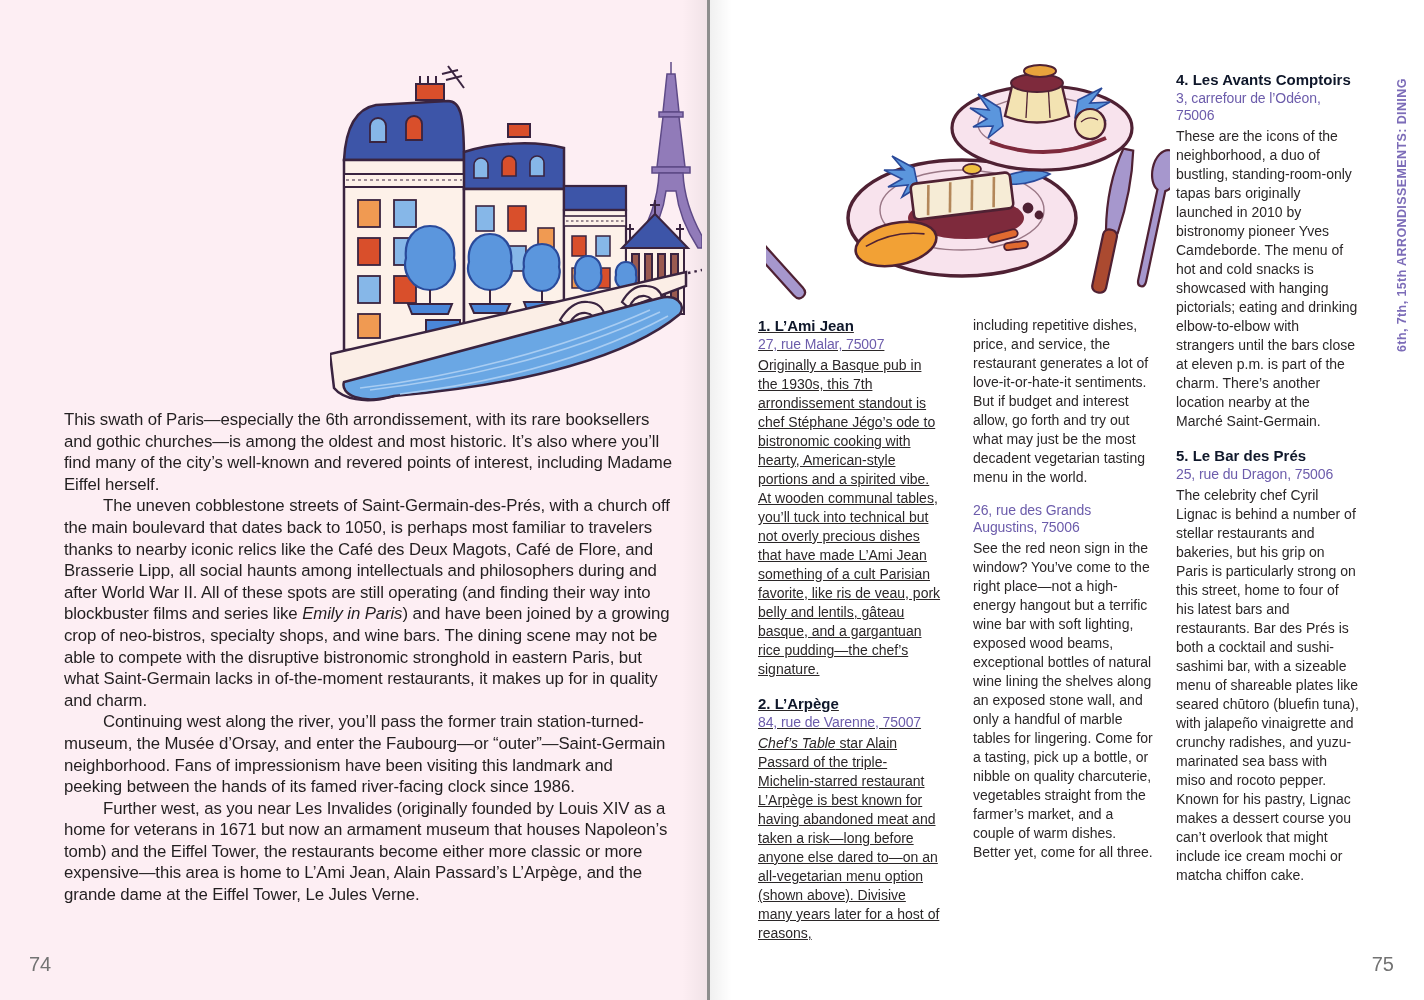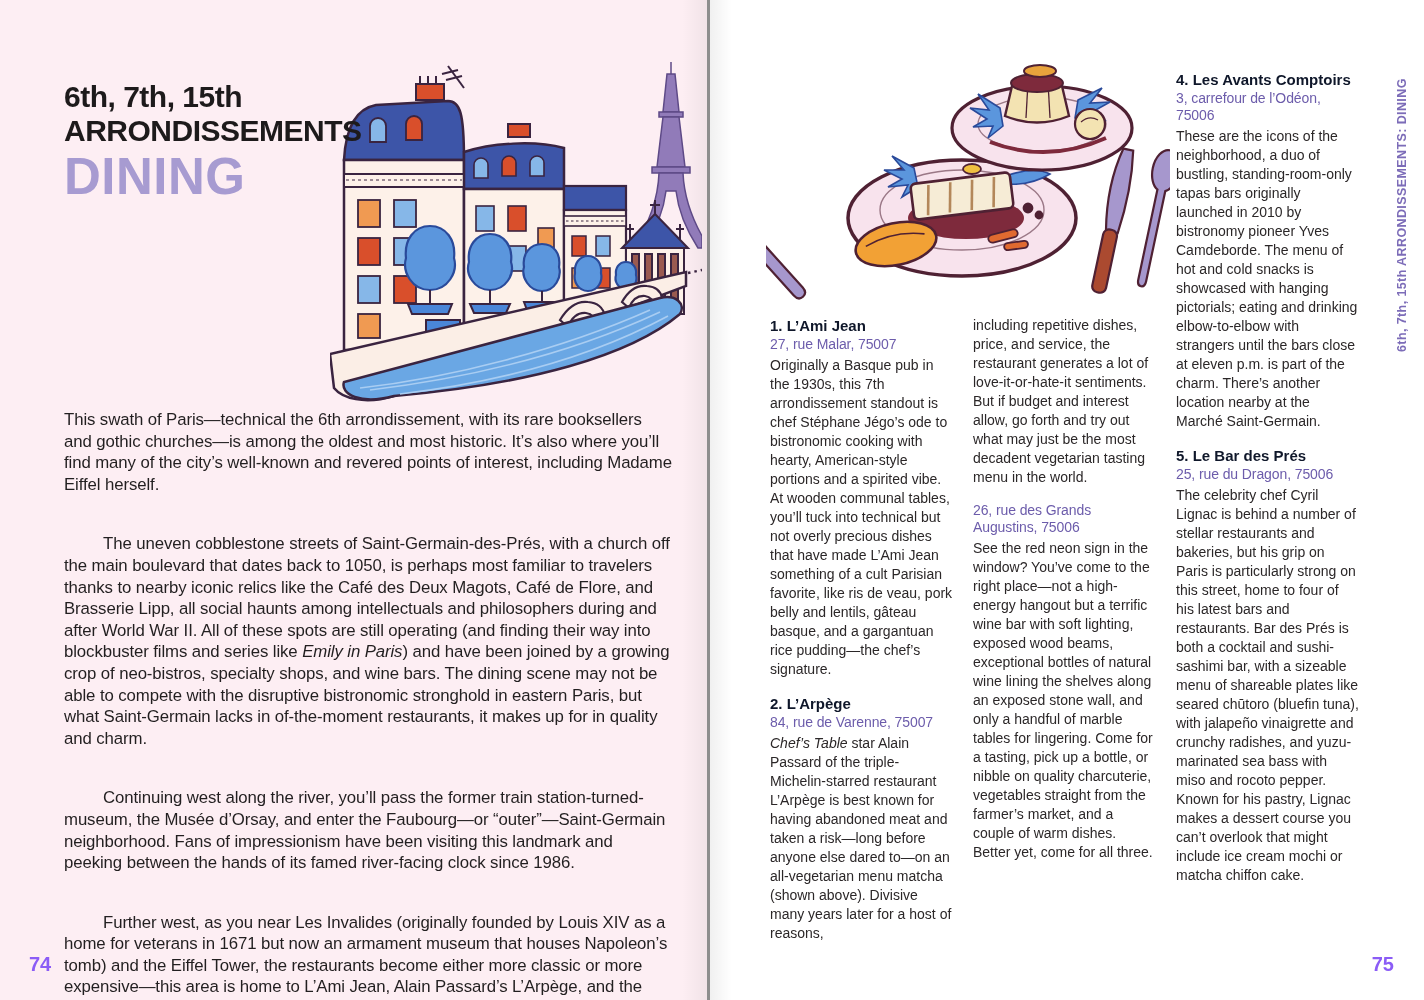--- a/index.html
+++ b/index.html
@@ -27,41 +27,41 @@
   }
   .title-dining{
     font-size:51px;font-weight:bold;color:#a79bd1;line-height:52px;
     letter-spacing:0.5px;margin-top:3px;
   }
   .intro{
     position:absolute;left:64px;top:409px;width:608px;
     font-size:16.8px;line-height:21.6px;color:#221f20;letter-spacing:-0.1px;
   }
   .intro p{margin:0;}
-  .intro p.indent{text-indent:39px;margin-top:38px;}
+  .intro p.indent{text-indent:39px;}
   .pagenum{
-    position:absolute;font-size:20px;font-weight:bold;color:#8b5cf6;z-index:6;
+    position:absolute;font-size:20px;font-weight:normal;color:#737373;z-index:6;
   }
   .pagenum.left{left:29px;bottom:24px;}
   .pagenum.right{right:30px;bottom:24px;}
   .illus-left{position:absolute;left:330px;top:58px;width:372px;height:346px;z-index:1;}
   
   .page-right{
     position:absolute;left:710px;top:0;width:714px;height:1000px;background:#ffffff;
   }
   .page-right::before{
     content:"";position:absolute;left:0;top:0;width:22px;height:100%;
     background:linear-gradient(to right,rgba(0,0,0,.06),rgba(0,0,0,0));
   }
   .illus-right{position:absolute;left:56px;top:48px;width:404px;height:262px;}
   .col{
     position:absolute;width:184px;font-size:14px;line-height:19px;
     color:#2b2728;letter-spacing:0px;
   }
-  .col1{left:60px;top:316px;}
+  .col1{left:48px;top:316px;text-decoration:underline;}
   .col2{left:263px;top:316px;}
   .col3{left:466px;top:70px;}
   .entry{margin:0 0 15px 0;}
   .entry-name{
     font-size:15px;font-weight:bold;color:#0f172a;line-height:19px;margin:0 0 1px 0;
   }
   .entry-address{
     font-size:14px;color:#6c5cab;line-height:17px;margin:0 0 3px 0;letter-spacing:-0.1px;
   }
   .entry-body{margin:0;}
@@ -72,25 +72,20 @@
     white-space:nowrap;
   }
 </style>
 </head>
 <body>
 
 <div class="spread">
 
   <div class="page-left">
 
-    <div class="title-block">
-      <div class="title-line">6th, 7th, 15th</div>
-      <div class="title-line">ARRONDISSEMENTS</div>
-      <div class="title-dining">DINING</div>
-    </div>
 
     <svg class="illus-left" viewBox="0 0 372 346">
 
       <g stroke="#5e4a87" stroke-width="1.5" fill="#917bb9">
         <line x1="341" y1="4" x2="341" y2="16"></line>
         <path d="M337 16 h8 l4 38 h-16 z"></path>
         <rect x="329" y="54" width="24" height="5"></rect>
         <path d="M333 59 h16 l6 50 h-28 z"></path>
         <rect x="322" y="109" width="38" height="6"></rect>
         <path d="M329 115 C328 142 319 166 303 190 L314 190 C327 170 334 150 336 133 L346 133 C348 150 355 170 368 190 L372 190 L372 178 C362 160 354 138 353 115 z"></path>
@@ -193,21 +188,21 @@
 
       <path d="M64 338 C30 347 10 336 14 324 L330 240 C346 236 356 246 350 256 C300 298 200 326 64 338 z" fill="#6aa7e4" stroke="#3a2440" stroke-width="2.5"></path>
       <g stroke="#a9cdf2" stroke-width="1.6" fill="none">
         <path d="M40 332 C140 320 240 296 330 254"></path>
         <path d="M70 336 C170 324 260 300 338 258"></path>
         <path d="M30 330 C120 320 230 292 320 252"></path>
       </g>
     </svg>
 
     <div class="intro">
-      <p><span>This swath of Paris—technical the 6th arrondissement, with its rare booksellers and gothic churches—is among the oldest and most historic. It’s also where you’ll find many of the city’s well-known and revered points of interest, including Madame Eiffel herself.</span></p>
+      <p><span>This swath of Paris—especially the 6th arrondissement, with its rare booksellers and gothic churches—is among the oldest and most historic. It’s also where you’ll find many of the city’s well-known and revered points of interest, including Madame Eiffel herself.</span></p>
       <p class="indent"><span>The uneven cobblestone streets of Saint-Germain-des-Prés, with a church off the main boulevard that dates back to 1050, is perhaps most familiar to travelers thanks to nearby iconic relics like the Café des Deux Magots, Café de Flore, and Brasserie Lipp, all social haunts among intellectuals and philosophers during and after World War II. All of these spots are still operating (and finding their way into blockbuster films and series like </span><em>Emily in Paris</em><span>) and have been joined by a growing crop of neo-bistros, specialty shops, and wine bars. The dining scene may not be able to compete with the disruptive bistronomic stronghold in eastern Paris, but what Saint-Germain lacks in of-the-moment restaurants, it makes up for in quality and charm.</span></p>
       <p class="indent"><span>Continuing west along the river, you’ll pass the former train station-turned-museum, the Musée d’Orsay, and enter the Faubourg—or “outer”—Saint-Germain neighborhood. Fans of impressionism have been visiting this landmark and peeking between the hands of its famed river-facing clock since 1986.</span></p>
       <p class="indent"><span>Further west, as you near Les Invalides (originally founded by Louis XIV as a home for veterans in 1671 but now an armament museum that houses Napoleon’s tomb) and the Eiffel Tower, the restaurants become either more classic or more expensive—this area is home to L’Ami Jean, Alain Passard’s L’Arpège, and the grande dame at the Eiffel Tower, Le Jules Verne.</span></p>
     </div>
 
     <div class="pagenum left">74</div>
   </div>
 
   <div class="gutter-line"></div>
 
@@ -277,21 +272,21 @@
 
     <div class="col col1">
       <div class="entry">
         <p class="entry-name">1. L’Ami Jean</p>
         <p class="entry-address">27, rue Malar, 75007</p>
         <p class="entry-body">Originally a Basque pub in the 1930s, this 7th arrondissement standout is chef Stéphane Jégo’s ode to bistronomic cooking with hearty, American-style portions and a spirited vibe. At wooden communal tables, you’ll tuck into technical but not overly precious dishes that have made L’Ami Jean something of a cult Parisian favorite, like ris de veau, pork belly and lentils, gâteau basque, and a gargantuan rice pudding—the chef’s signature.</p>
       </div>
       <div class="entry">
         <p class="entry-name">2. L’Arpège</p>
         <p class="entry-address">84, rue de Varenne, 75007</p>
-        <p class="entry-body"><em>Chef’s Table</em><span> star Alain Passard of the triple-Michelin-starred restaurant L’Arpège is best known for having abandoned meat and taken a risk—long before anyone else dared to—on an all-vegetarian menu matcha (shown above). Divisive many years later for a host of reasons,</span></p>
+        <p class="entry-body"><em>Chef’s Table</em><span> star Alain Passard of the triple-Michelin-starred restaurant L’Arpège is best known for having abandoned meat and taken a risk—long before anyone else dared to—on an all-vegetarian menu option (shown above). Divisive many years later for a host of reasons,</span></p>
       </div>
     </div>
 
     <div class="col col2">
       <div class="entry">
         <p class="entry-body">including repetitive dishes, price, and service, the restaurant generates a lot of love-it-or-hate-it sentiments. But if budget and interest allow, go forth and try out what may just be the most decadent vegetarian tasting menu in the world.</p>
       </div>
       <div class="entry">
         <p class="entry-address">26, rue des Grands Augustins, 75006</p>
         <p class="entry-body">See the red neon sign in the window? You’ve come to the right place—not a high-energy hangout but a terrific wine bar with soft lighting, exposed wood beams, exceptional bottles of natural wine lining the shelves along an exposed stone wall, and only a handful of marble tables for lingering. Come for a tasting, pick up a bottle, or nibble on quality charcuterie, vegetables straight from the farmer’s market, and a couple of warm dishes. Better yet, come for all three.</p>

